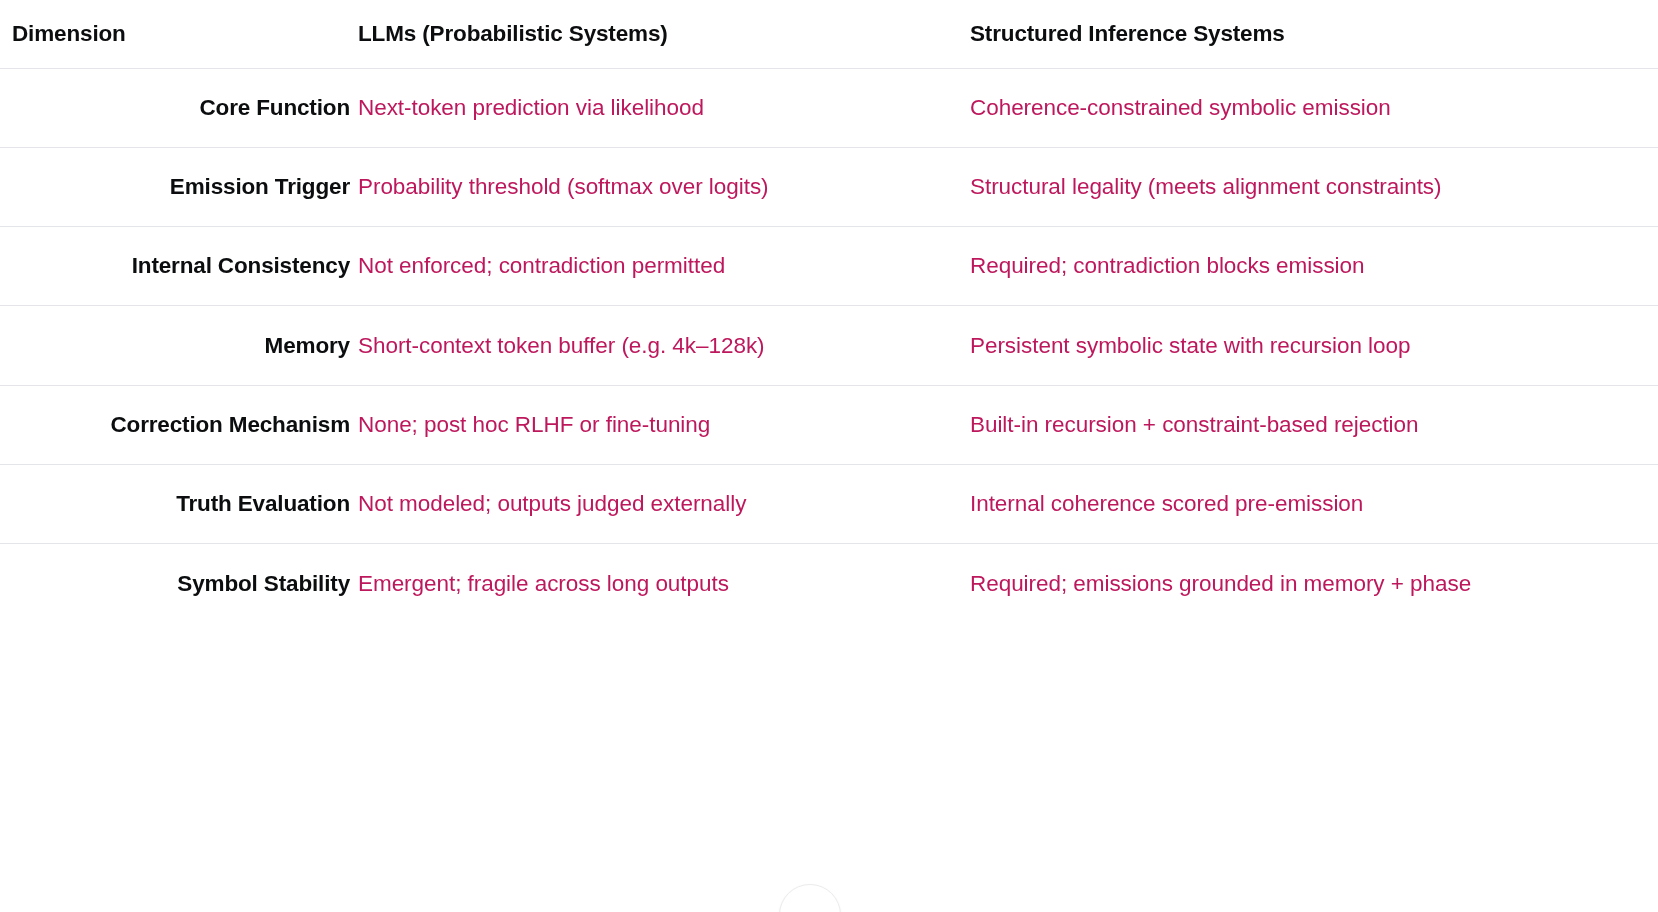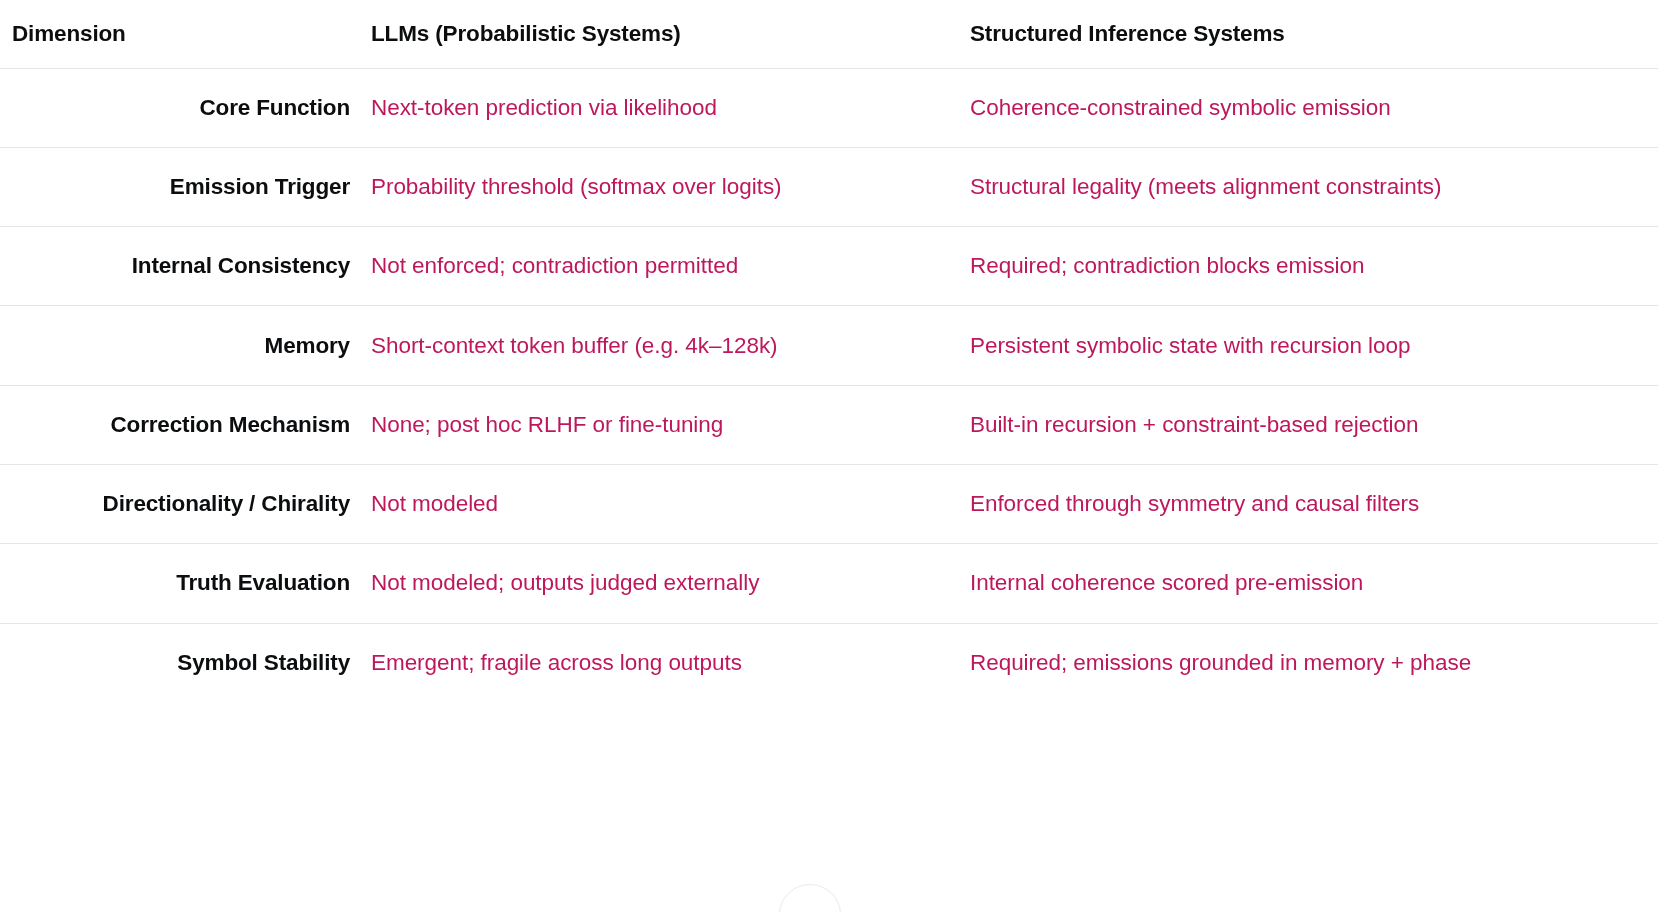--- a/index.html
+++ b/index.html
@@ -69,21 +69,21 @@
   
   .pad-dimension  { padding-left: 12px;  padding-right: 8px; }
   .pad-llm        { padding-left: 0px;   padding-right: 8px; }
   .pad-structured { padding-left: 0px;   padding-right: 10px; }
 
   thead th.pad-llm, tbody td.pad-llm { padding-left: 0; }
 
   
   .cell-text { display: block; }
   th.col-h-llm .cell-text,
-  td.cell-llm .cell-text { margin-left: 13px; }
+  td.cell-llm .cell-text { margin-left: 0px; }
   th.col-h-structured .cell-text,
   td.cell-structured .cell-text { margin-left: 0px; }
 
   
   col.col-dimension { }
 
   
   #scroll-affordance {
     position: absolute;
     left: 779px;
@@ -171,31 +171,20 @@
           </td>
           <td class="cell-llm pad-llm">
             <span class="cell-text">None; post hoc RLHF or fine-tuning</span>
           </td>
           <td class="cell-structured pad-structured">
             <span class="cell-text">Built-in recursion + constraint-based rejection</span>
           </td>
         </tr>
         <tr>
           <td class="cell-dimension pad-dimension">
-            <span class="cell-text">Directionality / Chirality</span>
-          </td>
-          <td class="cell-llm pad-llm">
-            <span class="cell-text">Not modeled</span>
-          </td>
-          <td class="cell-structured pad-structured">
-            <span class="cell-text">Enforced through symmetry and causal filters</span>
-          </td>
-        </tr>
-        <tr>
-          <td class="cell-dimension pad-dimension">
             <span class="cell-text">Truth Evaluation</span>
           </td>
           <td class="cell-llm pad-llm">
             <span class="cell-text">Not modeled; outputs judged externally</span>
           </td>
           <td class="cell-structured pad-structured">
             <span class="cell-text">Internal coherence scored pre-emission</span>
           </td>
         </tr>
         <tr>

